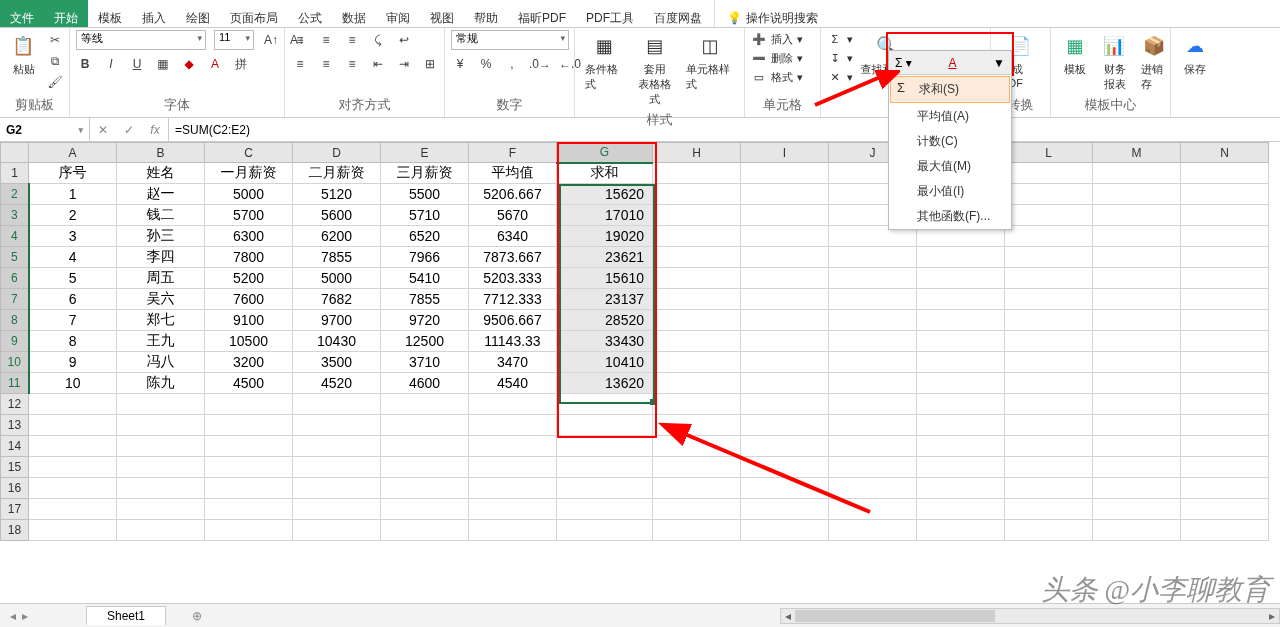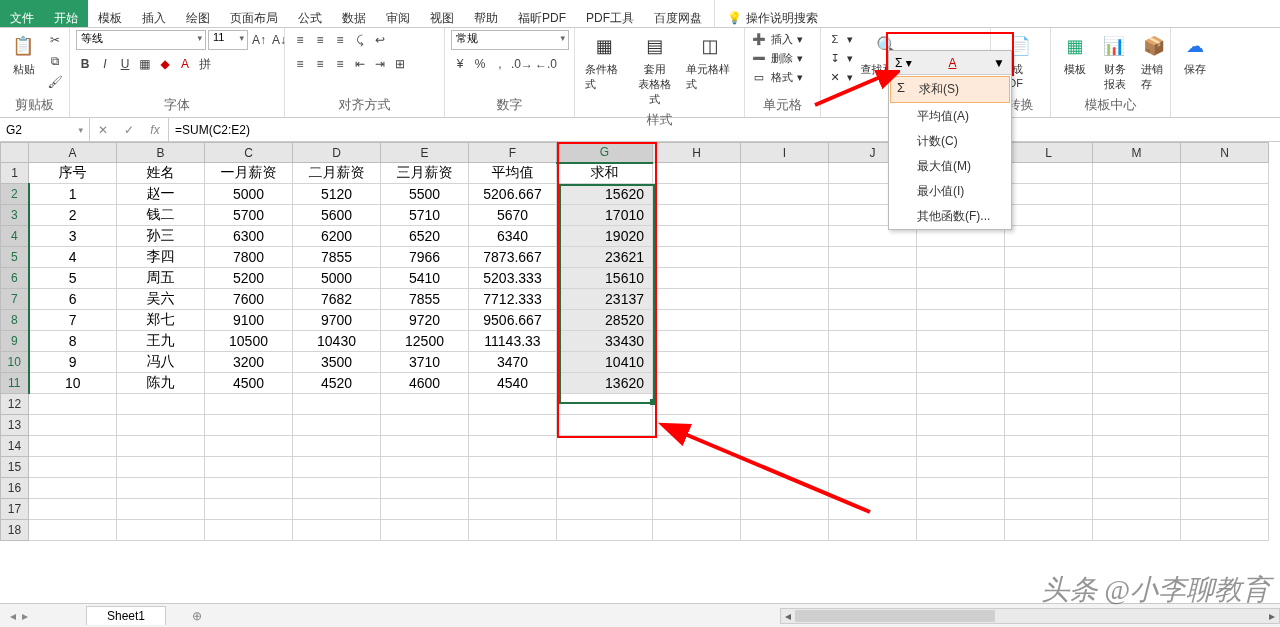--- a/index.html
+++ b/index.html
@@ -12,32 +12,32 @@
 .tab.active { background: #2a9a65; color: #fff; }
 .tab.sep { width: 1px; background: #ddd; padding: 0; margin: 0 2px; }
 .tab .bulb { margin-right: 4px; }
 
 
 .ribbon { background: #fff; border-bottom: 1px solid #ccc; height: 90px; display: flex; position: relative; }
 .group { border-right: 1px solid #e0e0e0; padding: 2px 6px 0 6px; display: flex; flex-direction: column; justify-content: space-between; }
 .group-label { text-align: center; font-size: 13px; color: #666; padding: 2px 0 3px; }
 .group-body { flex: 1; display: flex; align-items: flex-start; gap: 4px; }
 .vcol { display: flex; flex-direction: column; gap: 1px; }
-.btnrow { display: flex; gap: 2px; align-items: center; }
+.btnrow { display: flex; gap: 8px; align-items: center; }
 .rbtn { min-width: 18px; height: 20px; display: inline-flex; align-items: center; justify-content: center; color: #444; }
 .sel { border: 1px solid #bbb; height: 20px; padding: 0 14px 0 4px; font-size: 11px; position: relative; background: #fff; min-width: 40px; }
 .sel::after { content: "▾"; position: absolute; right: 3px; top: 2px; font-size: 9px; color: #666; }
 .bigbtn { display: flex; flex-direction: column; align-items: center; gap: 2px; font-size: 11px; color: #333; padding: 2px 4px; }
 .bigbtn .ico { width: 28px; height: 28px; display: flex; align-items: center; justify-content: center; font-size: 18px; }
 .smallbtn { display: flex; align-items: center; gap: 4px; font-size: 11px; color: #333; height: 18px; }
 .smallbtn .ico { width: 16px; height: 16px; display: inline-flex; align-items: center; justify-content: center; }
 
 
 .fxbar { height: 24px; border-bottom: 1px solid #ccc; display: flex; align-items: stretch; background: #fff; }
-.namebox { width: 90px; border-right: 1px solid #ccc; display: flex; align-items: center; padding: 0 6px; position: relative; }
+.namebox { width: 90px; border-right: 1px solid #ccc; display: flex; align-items: center; padding: 0 6px; position: relative; font-weight: bold; }
 .namebox::after { content: "▾"; position: absolute; right: 6px; color: #888; font-size: 9px; }
 .fxbtns { display: flex; align-items: center; border-right: 1px solid #ccc; }
 .fxbtns span { width: 26px; text-align: center; color: #888; font-size: 12px; }
 .fxinput { flex: 1; padding: 0 6px; display: flex; align-items: center; font-size: 12px; }
 
 
 .gridwrap { position: absolute; top: 142px; left: 0; right: 0; bottom: 24px; overflow: hidden; background: #fff; }
 .grid { border-collapse: collapse; table-layout: fixed; }
 .colhdr th, .rownum { background: #e6e6e6; border: 1px solid #bdbdbd; font-weight: normal; text-align: center; color: #333; }
 .colhdr th { height: 20px; }

